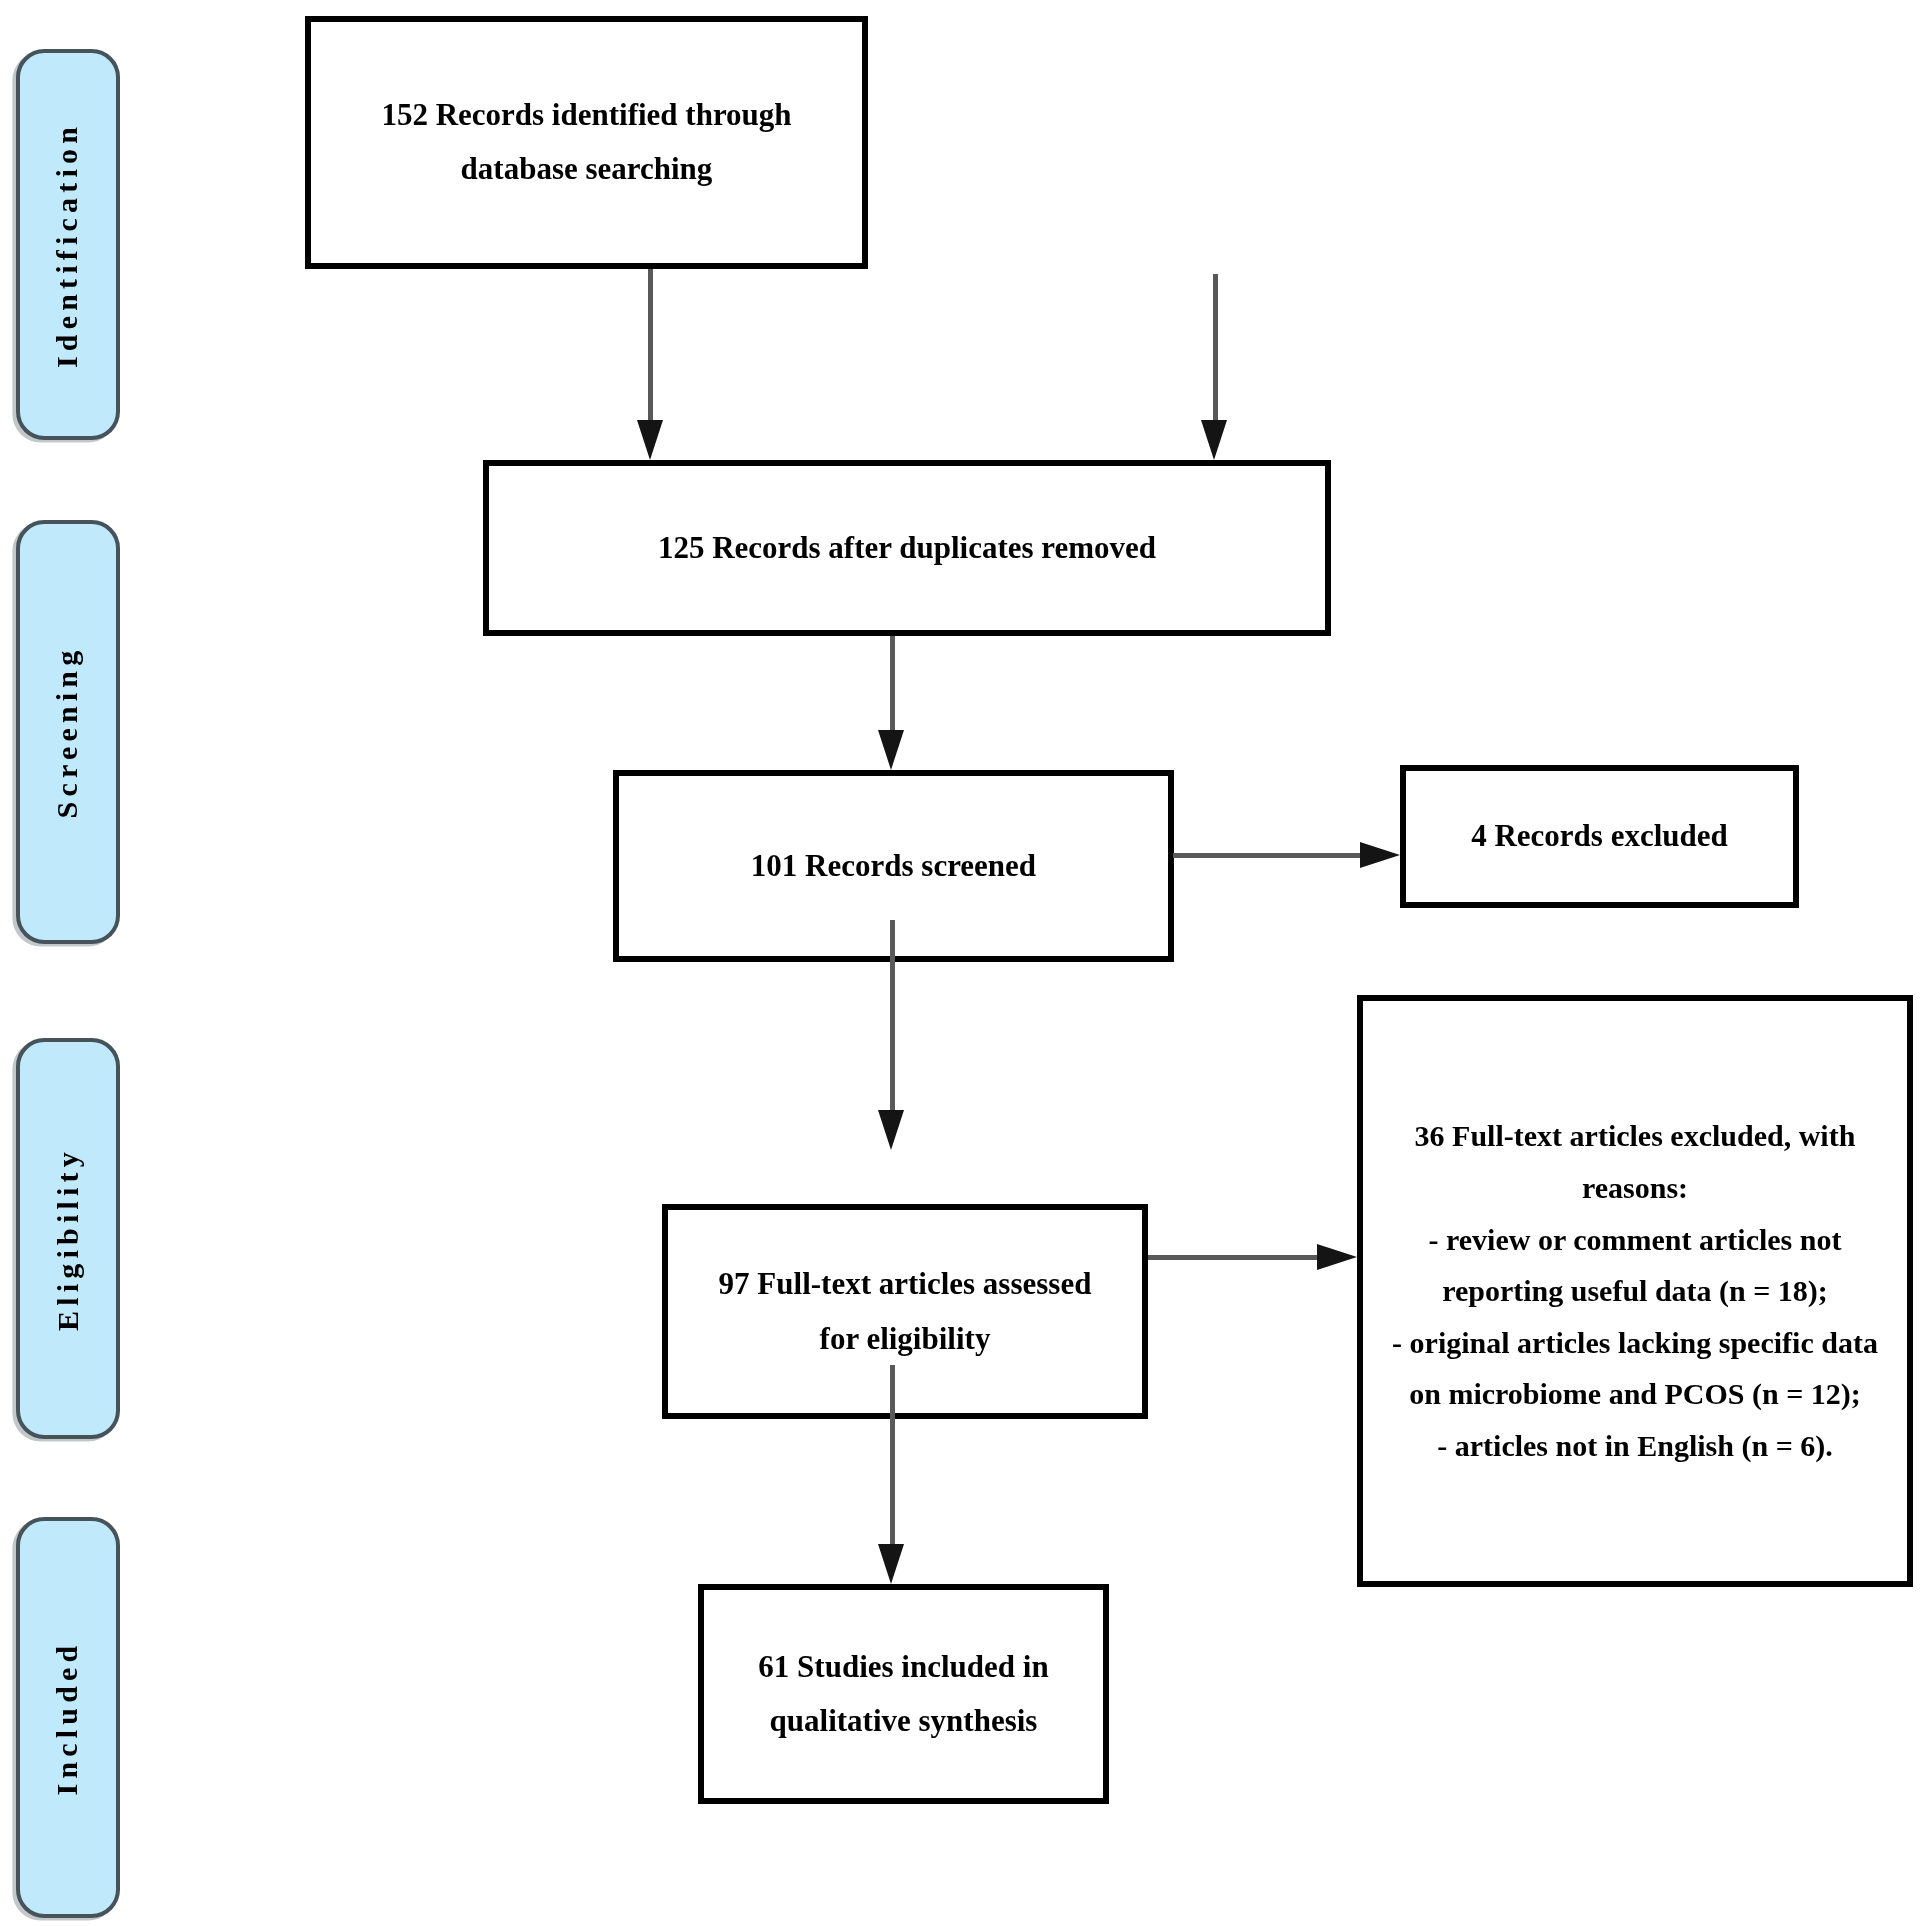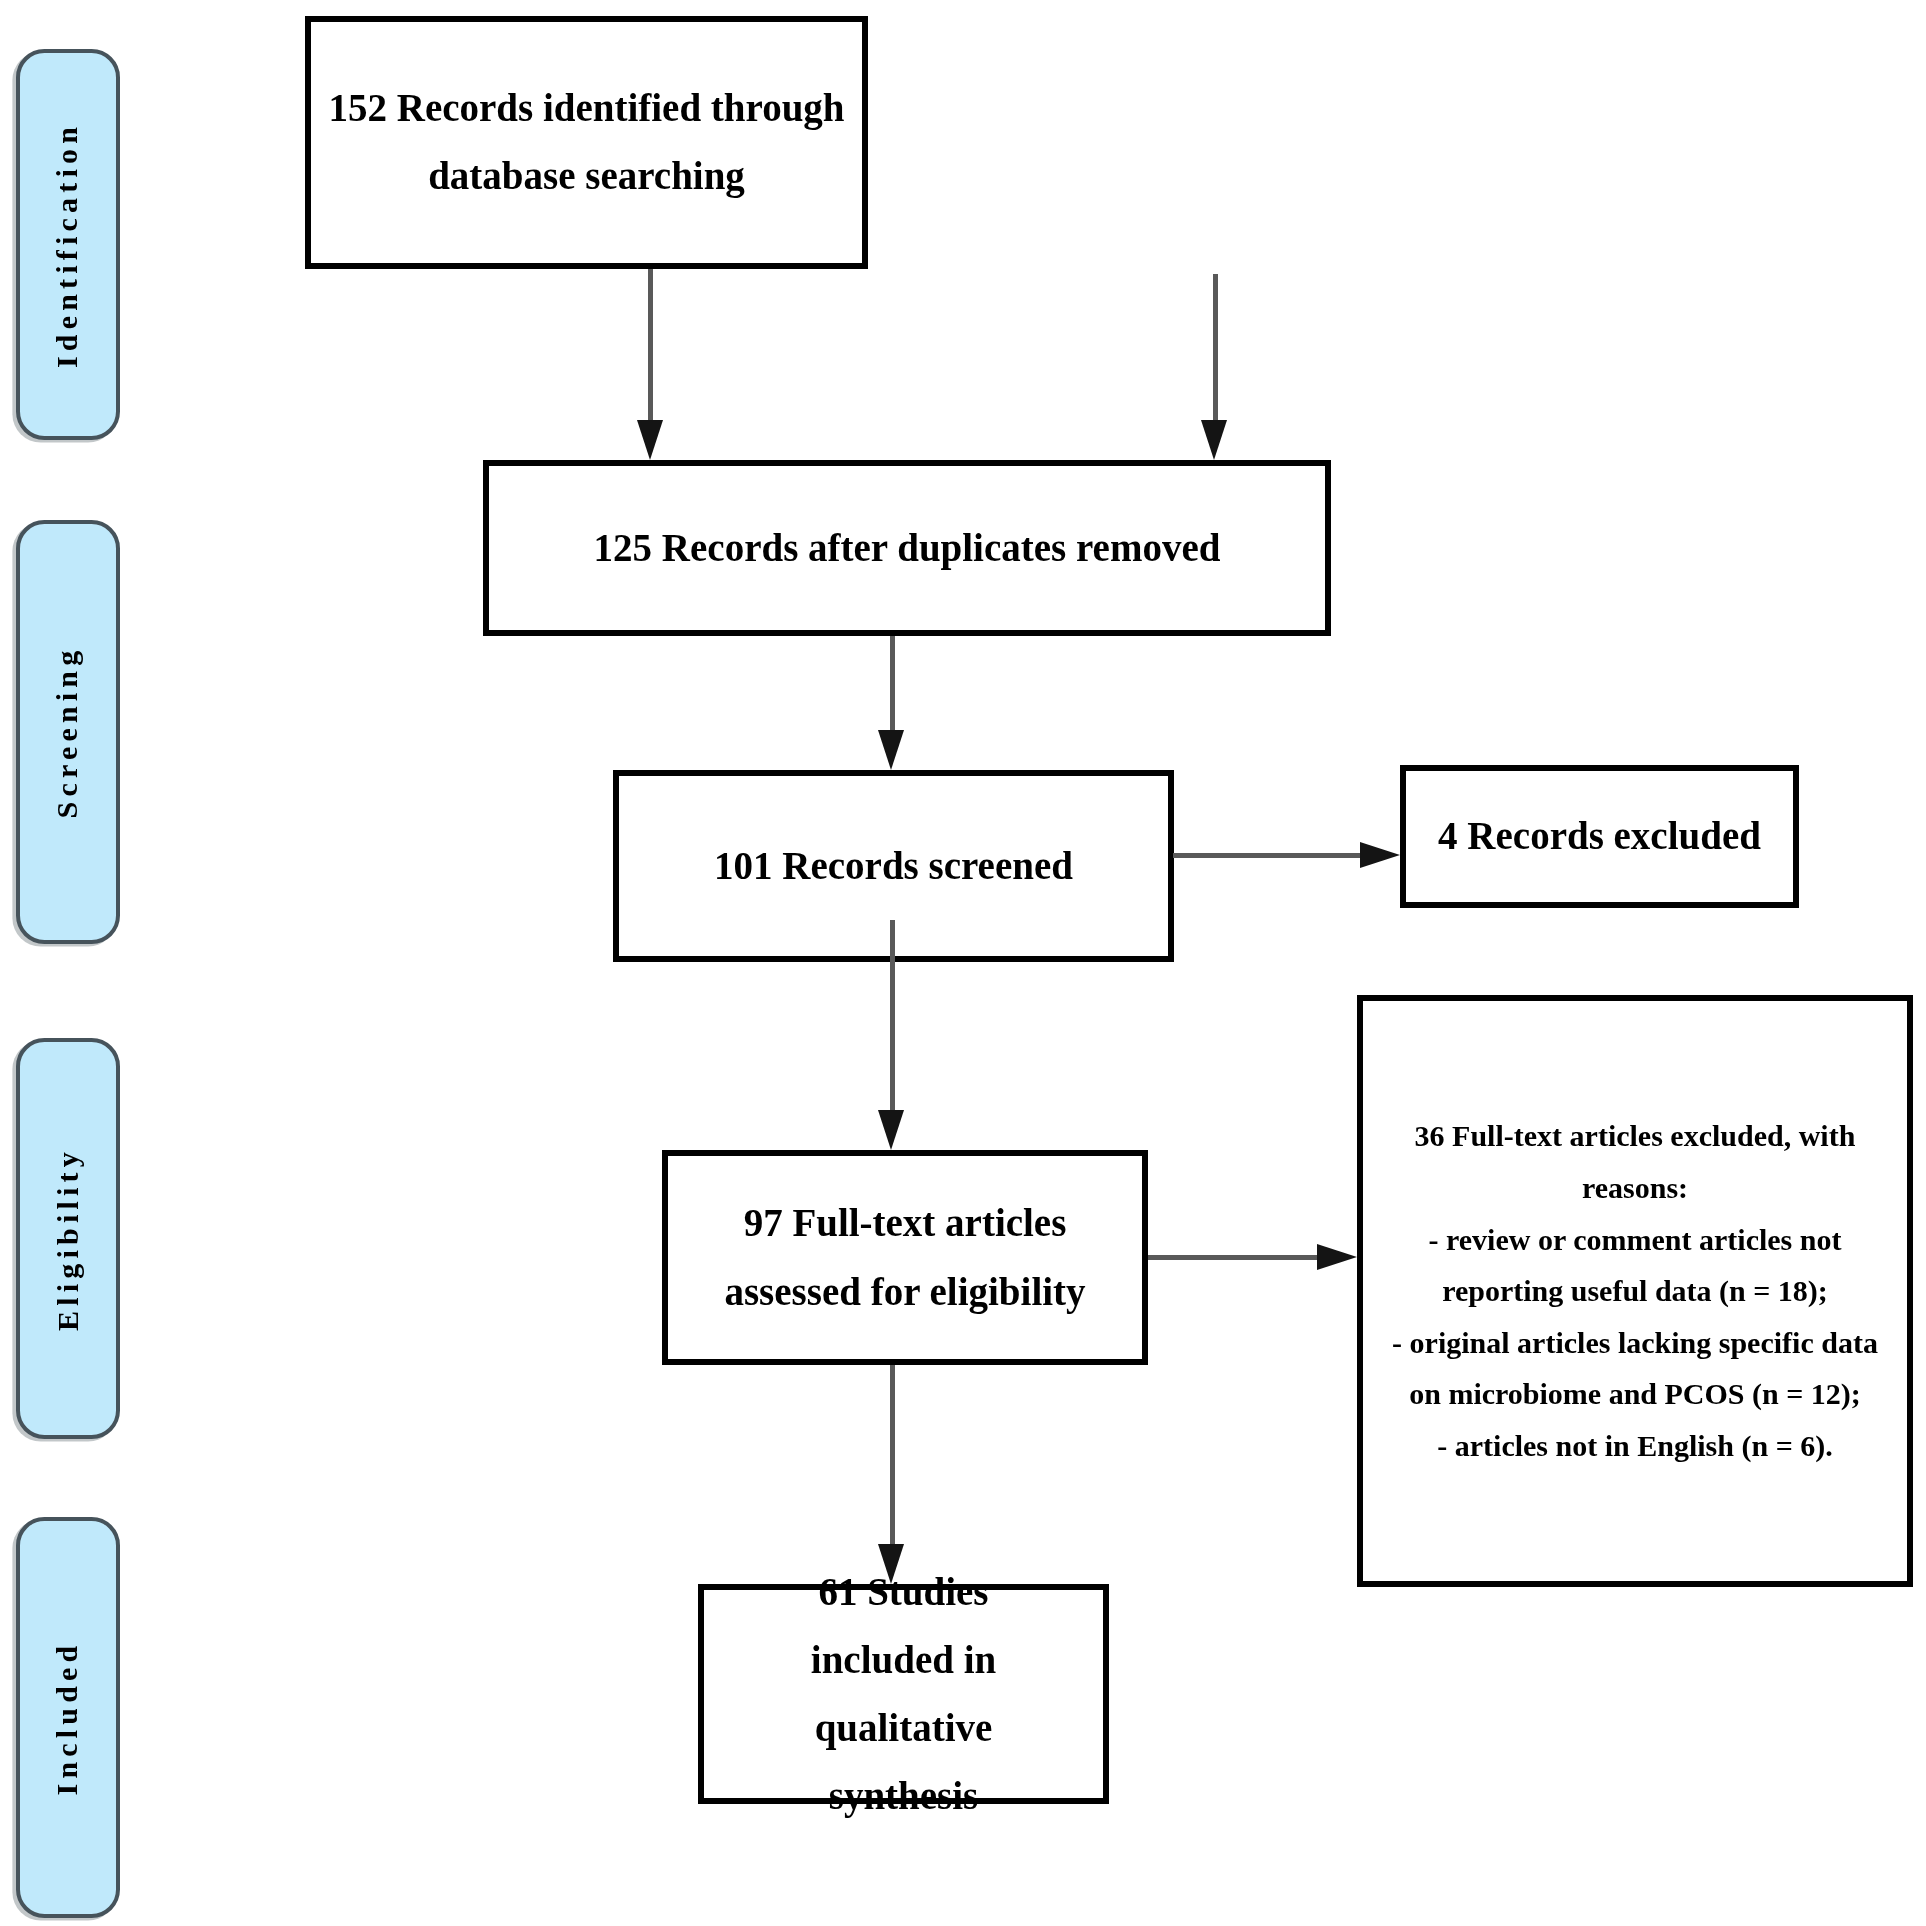--- a/index.html
+++ b/index.html
@@ -46,29 +46,29 @@
   .fbox {
     position: absolute;
     background: #ffffff;
     border: 6.7px solid #000000;
     box-sizing: border-box;
     display: flex;
     flex-direction: column;
     align-items: center;
     justify-content: center;
     text-align: center;
-    font-size: 39px;
+    font-size: 31px;
     line-height: 1.75;
   }
   #box-db       { left: 305px;  top: 15.5px;   width: 563px; height: 253px; padding: 0 15.5px; }
   #box-other    { left: 1029px; top: 15.5px;   width: 594px; height: 258px; padding: 0 67px; }
   #box-dup      { left: 483px;  top: 460px;  width: 848px; height: 176px; padding: 0 20.7px; }
   #box-screened { left: 613px; top: 770px; width: 561px; height: 192px; padding: 0 15.5px; }
   #box-excluded { left: 1400px; top: 765px; width: 399px;  height: 143px; padding: 0 10.3px; }
-  #box-assessed { left: 662px; top: 1150px; width: 486px;  height: 215px; padding: 0 36px; }
+  #box-assessed { left: 662px; top: 1204px; width: 486px;  height: 215px; padding: 0 36px; }
   #box-reasons  { left: 1357px; top: 995px; width: 556px; height: 592px; padding: 5.2px 13px; font-size: 30px; line-height: 1.72; }
   #box-included { left: 698px; top: 1584px; width: 411px;  height: 220px; padding: 0 47px; }
   .reason-line { width: 100%; }
 
   
   .shaft-v { position: absolute; width: 4.7px;  background: #595959; }
   .shaft-h { position: absolute; height: 4.7px; background: #595959; }
   .head-down {
     position: absolute; width: 0; height: 0;
     border-left: 13.4px solid transparent;

